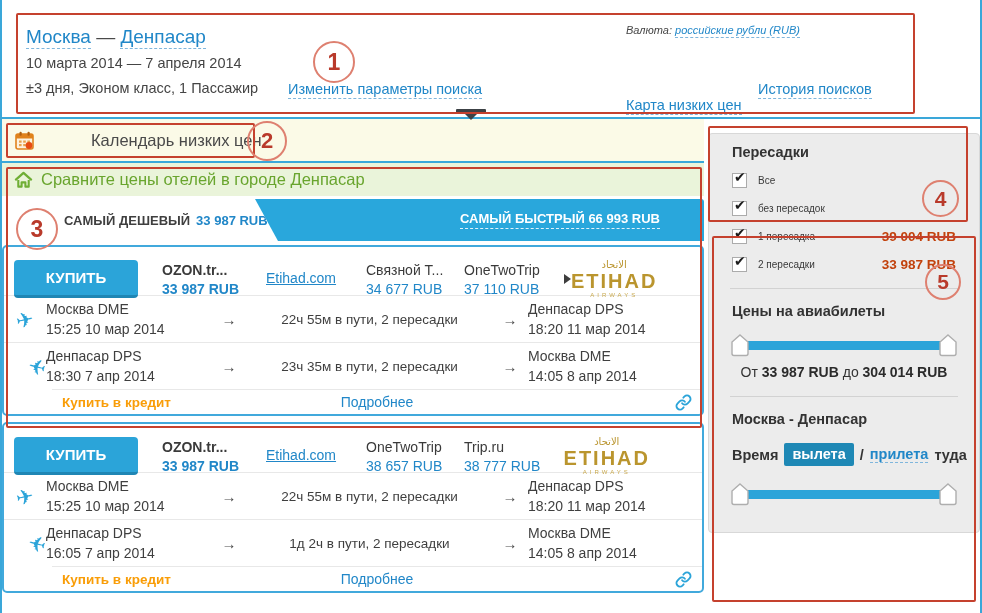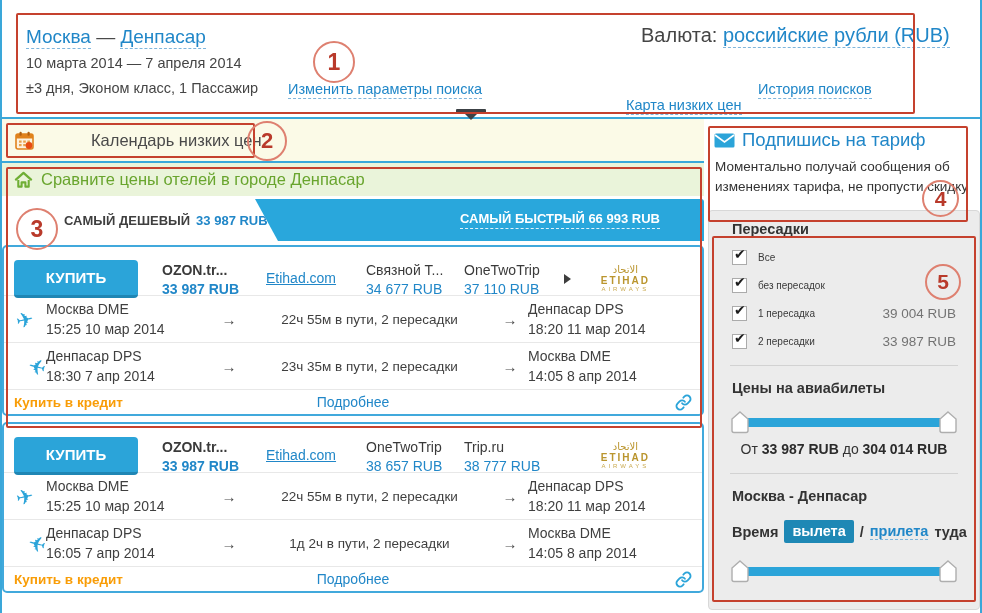--- a/index.html
+++ b/index.html
@@ -9,21 +9,21 @@
 
   
   .header { position:relative; height:119px; border-bottom:2px solid #3aa7d9; }
   .route { position:absolute; left:24px; top:26px; font-size:19px; }
   .route .dash { color:#4a4a4a; }
   a.lnk, .lnk { color:#2187c8; text-decoration:none; cursor:pointer; }
   .dashed { border-bottom:1px dashed #7fb6dc; padding-bottom:1px; }
   .hdr-dates { position:absolute; left:24px; top:55px; font-size:14.5px; color:#454545; }
   .hdr-params { position:absolute; left:24px; top:80px; font-size:14.5px; color:#454545; }
   .hdr-change { position:absolute; left:286px; top:81px; font-size:14.5px; }
-  .hdr-currency { position:absolute; left:639px; top:24px; font-size:20px; color:#454545; }
+  .hdr-currency { position:absolute; left:624px; top:24px; font-size:11px; color:#454545;font-style:italic; }
   .hdr-map { position:absolute; left:624px; top:97px; font-size:14.5px; }
   .hdr-history { position:absolute; left:756px; top:81px; font-size:14.5px; }
   .collapse { position:absolute; left:454px; top:109px; width:30px; cursor:pointer; }
   .collapse .bar { width:30px; height:5px; background:#3c4145; border-radius:1px; }
   .collapse .tri { width:0; height:0; margin:0 auto; border-left:6px solid transparent;
                    border-right:6px solid transparent; border-top:6px solid #3c4145; }
 
   
   .main { display:flex; align-items:flex-start; }
   .col-left { width:702px; }
@@ -55,52 +55,52 @@
   .agency .nm { font-size:14px; color:#3a3a3a; white-space:nowrap; }
   .agency .nm.bold { font-weight:bold; }
   .agency .nm.link { color:#2187c8; text-decoration:underline; cursor:pointer; }
   .agency .pr { font-size:14px; color:#2187c8; margin-top:3px; white-space:nowrap; }
   .agency .pr.bold { font-weight:bold; }
   .more-tri { width:0; height:0; border-top:5px solid transparent; border-bottom:5px solid transparent;
               border-left:7px solid #3d3d3d; margin-left:14px; flex:0 0 auto; }
   .etihad { margin-left:auto; margin-right:42px; text-align:center; color:#ba952e; line-height:1.05;
             flex:0 0 auto; }
   .etihad .ar { font-size:10px; }
-  .etihad .nm { font-size:10px; font-weight:bold; letter-spacing:2px; }
+  .etihad .nm { font-size:20px; font-weight:bold; letter-spacing:2px; }
   .etihad .sub { font-size:6px; letter-spacing:3px; color:#c9a94e; }
 
   .leg { display:flex; align-items:center; height:47px; border-top:1px solid #e8e8e8; padding:0 14px 0 12px; }
   .plane { font-size:21px; color:#2ba4d9; width:30px; flex:0 0 auto; }
   .plane.depart { transform:rotate(-12deg); display:inline-block; }
   .plane.arrive { transform:scaleX(-1) rotate(-14deg); display:inline-block; }
   .leg .ep { width:165px; flex:0 0 auto; font-size:14px; color:#3f3f3f; line-height:1.45; }
   .leg .arr { color:#4a4a4a; font-size:15px; width:36px; text-align:center; flex:0 0 auto; }
   .leg .dur { flex:1; text-align:center; font-size:13.5px; color:#3f3f3f; }
   .leg .ep.to { width:160px; }
   .card-footer { display:flex; align-items:center; height:25px; border-top:1px solid #e8e8e8;
-                 padding:0 10px; position:relative; }
+                 padding:0 10px; position:relative;margin-left:48px; }
   .credit { color:#f99d07; font-weight:bold; font-size:13.5px; cursor:pointer; }
   .details { position:absolute; left:0; right:0; text-align:center; font-size:14px; }
   .chain { margin-left:auto; cursor:pointer; display:flex; z-index:1; }
 
   
   .subscribe { padding:10px 0 0 6px; }
   .sub-title { display:flex; align-items:center; font-size:18.5px; color:#2187c8; cursor:pointer; }
   .sub-title .txt { margin-left:7px; }
   .sub-text { margin:6px 0 0 1px; font-size:13.5px; color:#333; line-height:1.45; width:258px; }
 
   .filters { margin-top:14px; width:272px; height:400px; background:#ececec;
              border:1px solid #d8d8d8; border-radius:4px; padding:10px 23px; }
   .f-title { font-size:14.5px; font-weight:bold; color:#333; }
   .f-opt { display:flex; align-items:center; margin-top:13px; }
   .cb { position:relative; width:15px; height:15px; background:#fff; border:1px solid #ababab;
         flex:0 0 auto; cursor:pointer; }
   .cb .mark { position:absolute; left:1px; top:-5px; font-size:14px; color:#1c1c1c; }
   .f-opt .lbl { margin-left:11px; font-size:10px; color:#3a3a3a; }
-  .f-opt .prc { margin-left:auto; font-size:13.5px; font-weight:normal; color:#737373; }
+  .f-opt .prc { margin-left:auto; font-size:13.5px; font-weight:bold; color:#c2410c; }
   .f-div { border-top:1px solid #d2d2d2; margin:16px -2px 0 -2px; }
   .slider { position:relative; height:9px; background:#2ba4d9; border-radius:4px; margin:22px 2px 0 2px; }
   .handle { position:absolute; top:-8px; cursor:pointer; }
   .handle.left { left:-4px; } .handle.right { right:-4px; }
   .range-txt { margin-top:14px; text-align:center; font-size:14px; color:#333; }
   .range-txt b { color:#2b2b2b; }
   .time-row { margin-top:16px; font-size:14.5px; font-weight:bold; color:#333;
               display:flex; align-items:center; flex-wrap:nowrap; }
   .chip { background:#1e88b5; color:#fff; padding:3px 8px 4px 8px; border-radius:2px; margin:0 6px;
           cursor:pointer; }
@@ -302,30 +302,20 @@
             <svg width="17" height="17" viewBox="0 0 24 24" fill="none" stroke="#2ba4d9" stroke-width="2.6" stroke-linecap="round" stroke-linejoin="round">
               <path d="M10 13a5 5 0 0 0 7.54.54l3-3a5 5 0 0 0-7.07-7.07l-1.72 1.71"></path>
               <path d="M14 11a5 5 0 0 0-7.54-.54l-3 3a5 5 0 0 0 7.07 7.07l1.71-1.71"></path>
             </svg>
           </span>
         </div>
       </div>
     </div>
 
     <div class="col-right">
-      <div class="subscribe">
-        <div class="sub-title">
-          <svg width="21" height="15" viewBox="0 0 21 15">
-            <rect x="0.5" y="0.5" width="20" height="14" rx="1.5" fill="#2ba4d9"></rect>
-            <path d="M1 2 L10.5 9 L20 2" fill="none" stroke="#fff" stroke-width="1.6"></path>
-          </svg>
-          <span class="txt">Подпишись на тариф</span>
-        </div>
-        <div class="sub-text">Моментально получай сообщения об изменениях тарифа, не пропусти скидку</div>
-      </div>
 
       <div class="filters">
         <div class="f-title">Пересадки</div>
 
         <div class="f-opt">
           <span class="cb">
               <span class="mark">✔</span>
             </span>
           <span class="lbl">Все</span>
           <span class="prc"></span>

